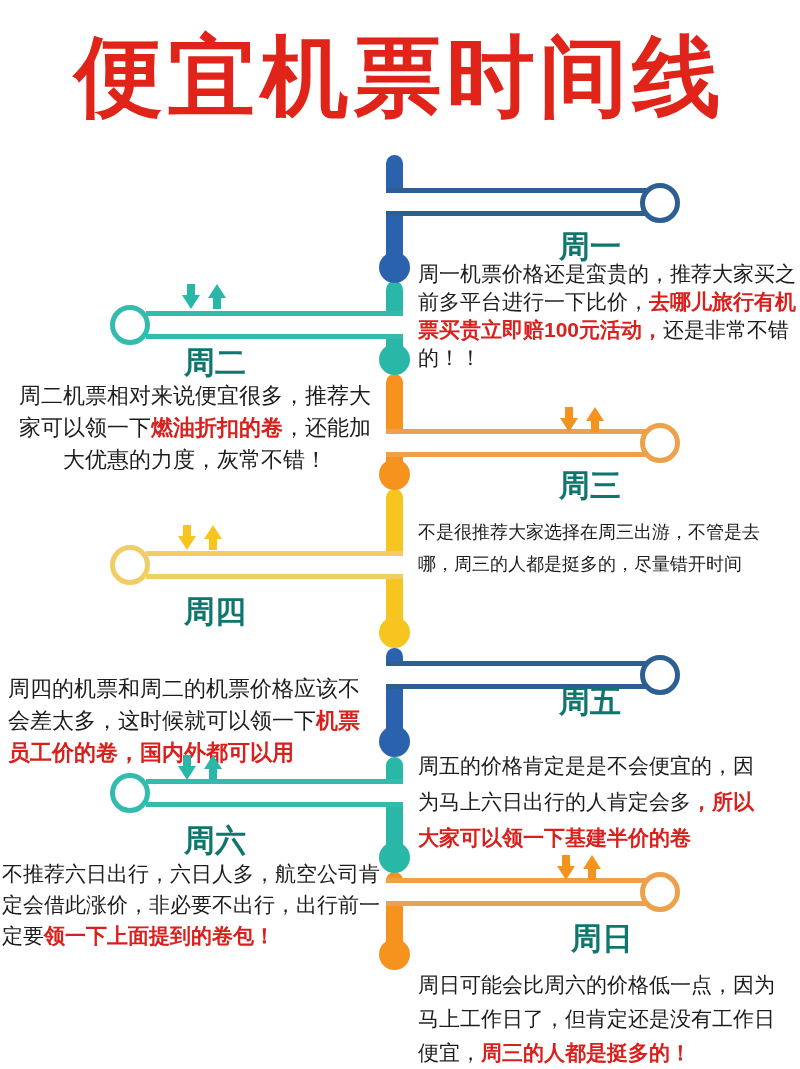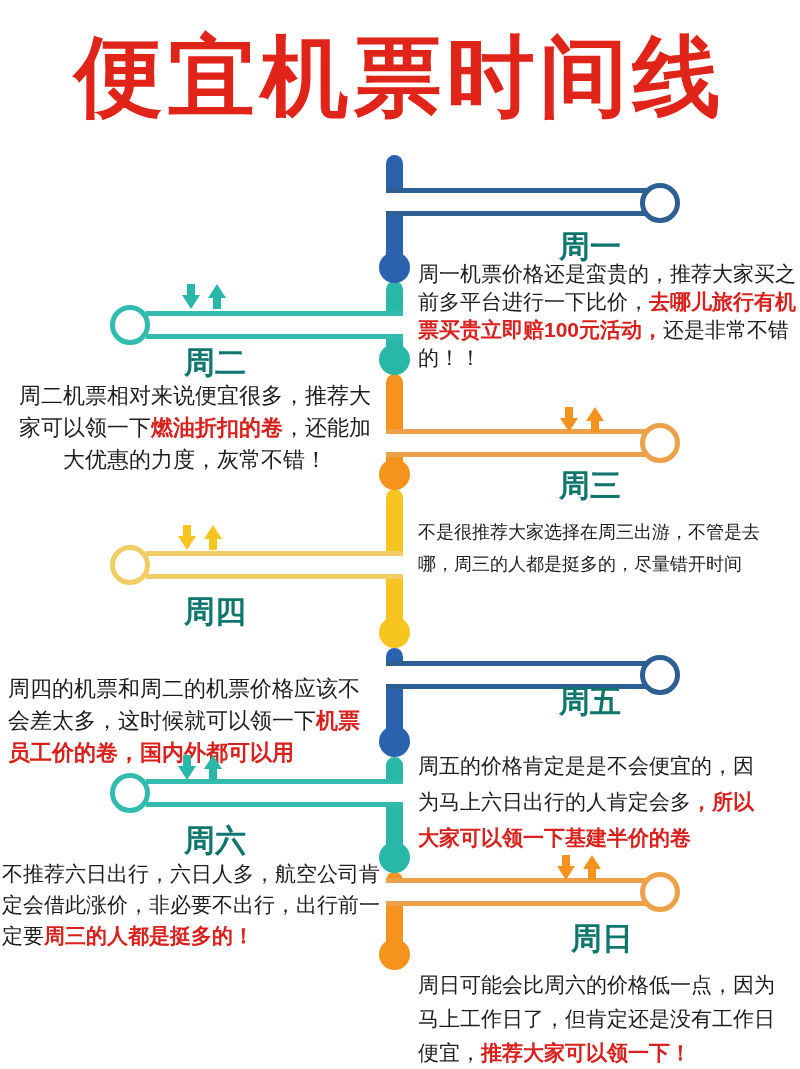--- a/index.html
+++ b/index.html
@@ -105,29 +105,29 @@
   <div>
     <div class="seg d-teal" style="top:757px;height:101px;"></div>
     <div class="tube left d-teal" style="top:779px;"></div>
     <div class="ring d-teal" style="left:110px;top:773px;"></div>
     <div class="dot d-teal" style="top:842px;"></div>
     <div class="arrows d-teal" style="left:178px;top:755px;">
       <span class="arr arr-down"></span>
       <span class="arr arr-up"></span>
     </div>
     <div class="day-label" style="left:135px;top:820px;width:160px;">周六</div>
-    <div class="para" style="left:2px;top:858px;width:388px;font-size:21px;line-height:31px;"><span>不推荐六日出行，六日人多，航空公司肯定会借此涨价，非必要不出行，出行前一定要</span><span class="em">周三的人都是挺多的！</span><span></span></div>
+    <div class="para" style="left:2px;top:858px;width:388px;font-size:21px;line-height:31px;"><span>不推荐六日出行，六日人多，航空公司肯定会借此涨价，非必要不出行，出行前一定要</span><span class="em">领一下上面提到的卷包！</span><span></span></div>
   </div>
 
   <div>
     <div class="seg d-orange" style="top:872px;height:83px;"></div>
     <div class="tube right d-orange" style="top:878px;"></div>
     <div class="ring d-orange" style="left:640px;top:872px;"></div>
     <div class="dot d-orange" style="top:939px;"></div>
     <div class="arrows d-orange" style="left:557px;top:855px;">
       <span class="arr arr-down"></span>
       <span class="arr arr-up"></span>
     </div>
     <div class="day-label" style="left:522px;top:918px;width:160px;">周日</div>
-    <div class="para" style="left:418px;top:968px;width:365px;font-size:21px;line-height:34px;"><span>周日可能会比周六的价格低一点，因为马上工作日了，但肯定还是没有工作日便宜，</span><span class="em">推荐大家可以领一下！</span><span></span></div>
+    <div class="para" style="left:418px;top:968px;width:365px;font-size:21px;line-height:34px;"><span>周日可能会比周六的价格低一点，因为马上工作日了，但肯定还是没有工作日便宜，</span><span class="em">周三的人都是挺多的！</span><span></span></div>
   </div>
 
 </div>
 
 </body></html>

